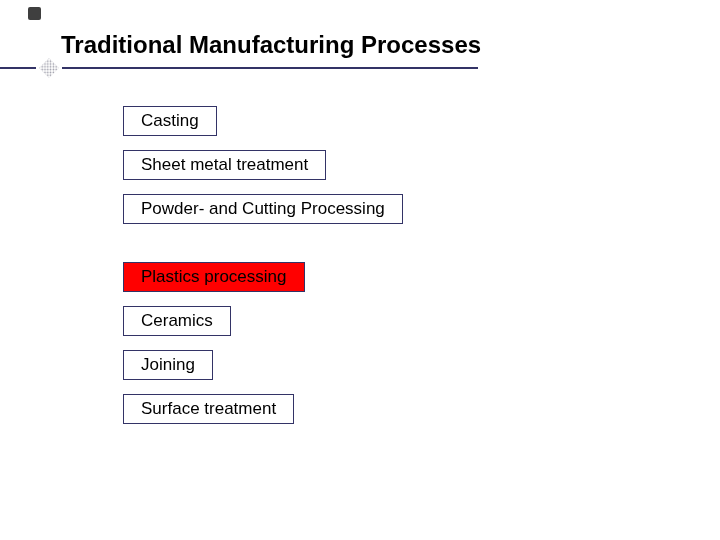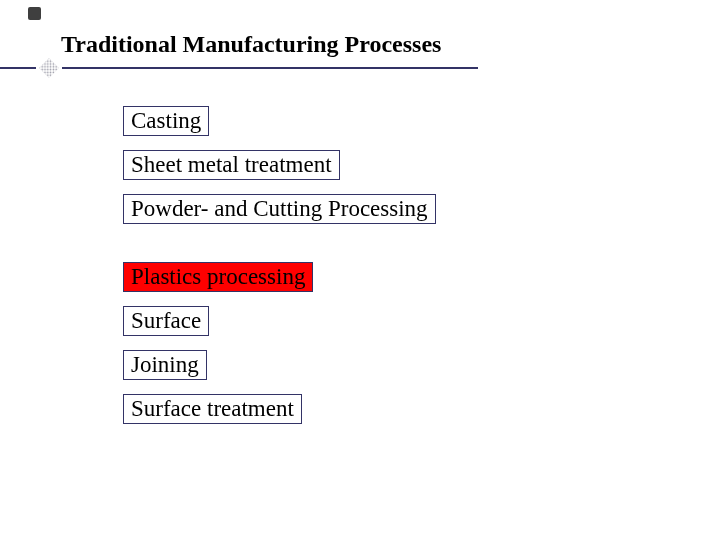--- a/index.html
+++ b/index.html
@@ -6,21 +6,21 @@
     margin: 0;
     padding: 0;
     background: #ffffff;
   }
   #slide {
     position: relative;
     width: 720px;
     height: 540px;
     background: #ffffff;
     overflow: hidden;
-    font-family: Liberation Serif, serif;
+    font-family: Liberation Sans, sans-serif;
     color: #000000;
   }
   #corner-marker {
     position: absolute;
     left: 28px;
     top: 7px;
     width: 13px;
     height: 13px;
     background: #3f3f3f;
     border-radius: 2px;
@@ -56,23 +56,23 @@
   }
   #box-list {
     position: absolute;
     left: 123px;
     top: 106px;
   }
   .process-box {
     display: table;
     border: 1.5px solid #333366;
     background: #ffffff;
-    padding: 3px 7px;
+    padding: 3px 17px;
     margin-bottom: 14px;
-    font-size: 23px;
+    font-size: 17px;
     line-height: 22px;
     white-space: nowrap;
     color: #000000;
   }
   .process-box.highlight {
     background: #ff0000;
     margin-top: 38px;
   }
 </style>
 </head>
@@ -95,18 +95,18 @@
       </defs>
       <polygon points="11,1 21,11 11,21 1,11" fill="url(#dotpat)"></polygon>
     </svg>
   </div>
 
   <div id="box-list">
     <div class="process-box">Casting</div>
     <div class="process-box">Sheet metal treatment</div>
     <div class="process-box">Powder- and Cutting Processing</div>
     <div class="process-box highlight">Plastics processing</div>
-    <div class="process-box">Surface</div>
+    <div class="process-box">Ceramics</div>
     <div class="process-box">Joining</div>
     <div class="process-box">Surface treatment</div>
   </div>
 
 </div>
 
 </body></html>

